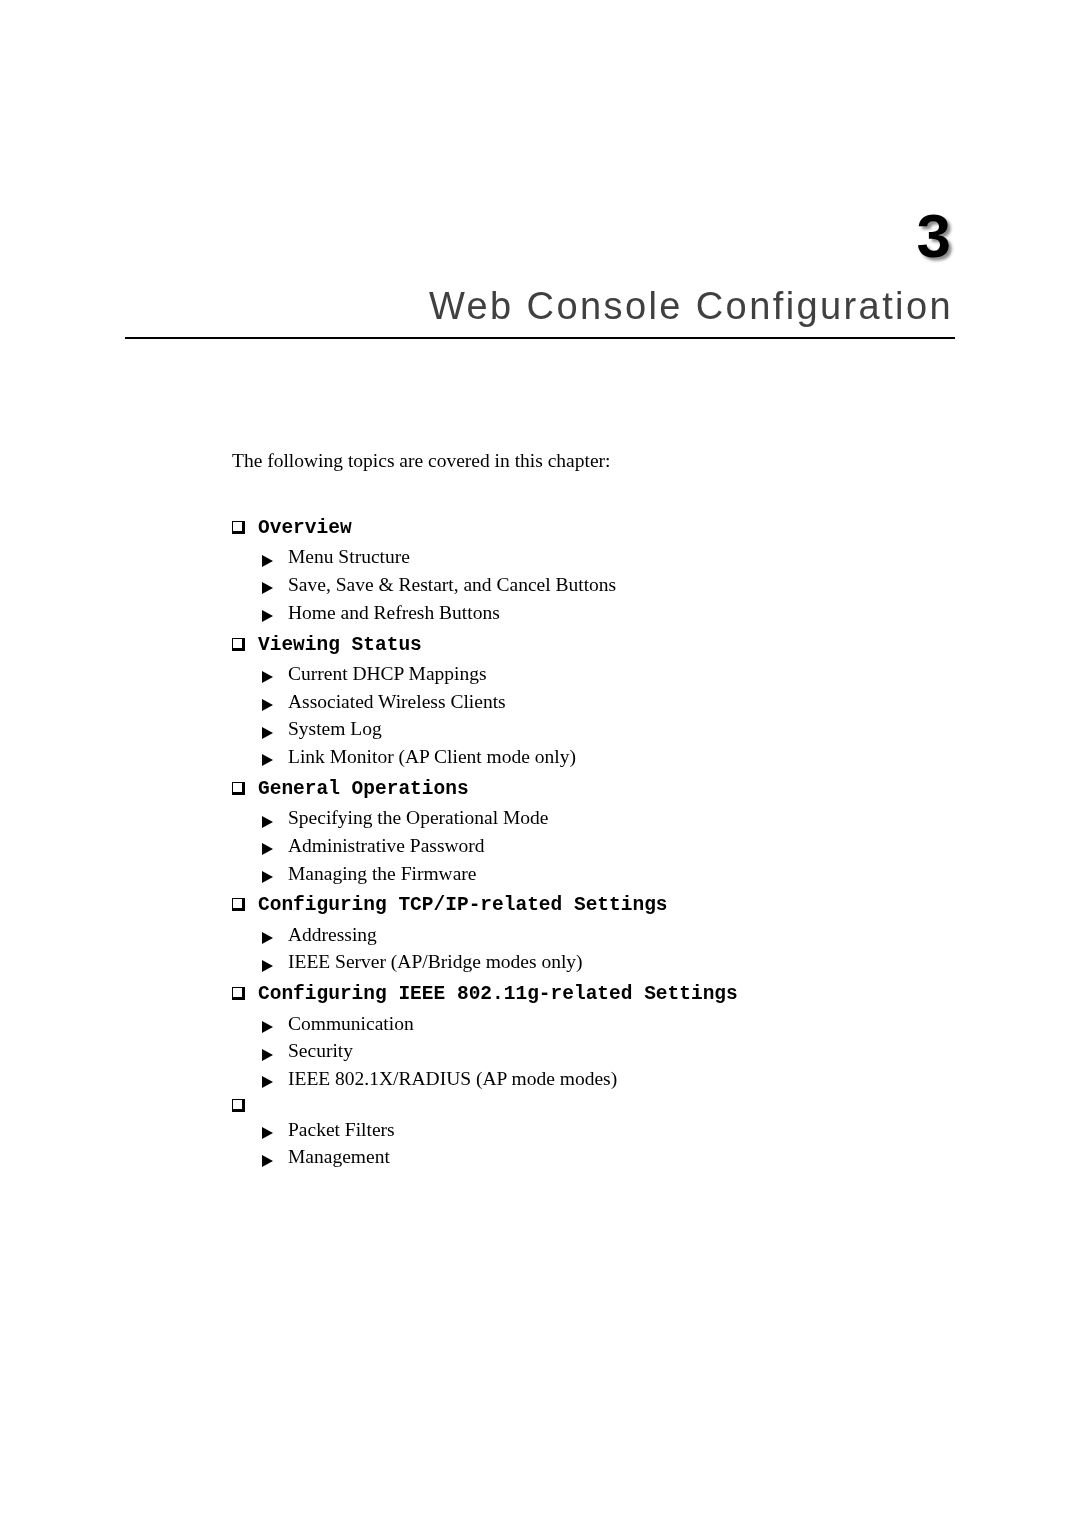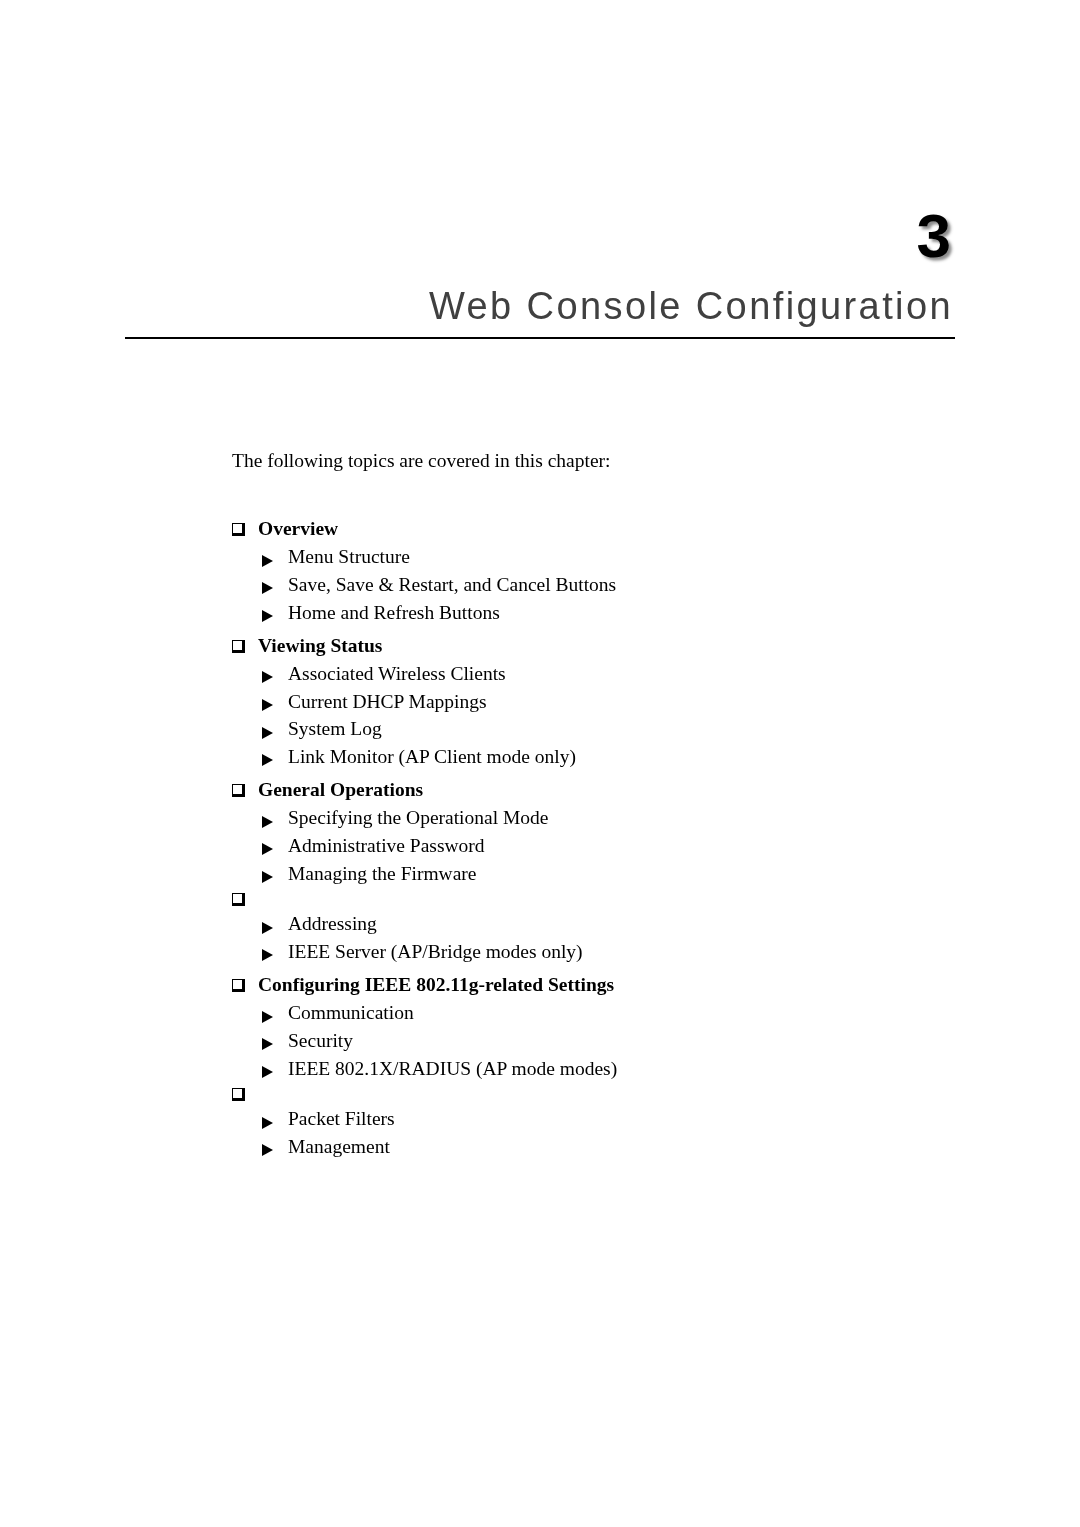--- a/index.html
+++ b/index.html
@@ -111,21 +111,21 @@
     height: 13px;
     border: 1.6px solid #000;
     border-right-width: 3px;
     border-bottom-width: 3px;
     box-sizing: border-box;
     vertical-align: middle;
   }
   .topic-heading .heading-text {
     font-weight: bold;
     font-size: 19.5px;
-    font-family: Liberation Serif, serif;
+    font-family: Liberation Mono, monospace;
     white-space: nowrap;
   }
 
   .subtopic {
     display: flex;
     align-items: baseline;
     margin: 0 0 2px 0;
     padding-left: 30px;
     line-height: 1.32;
   }
@@ -190,28 +190,28 @@
         </div>
       </div>
       <div class="group-gap"></div>
       <div class="topic-group">
         <div class="topic-heading">
           <span class="sq-bullet"><span class="sq-glyph"></span></span>
           <span class="heading-text">Viewing Status</span>
         </div>
         <div class="subtopic">
           <span class="arrow-bullet"><span class="arrow-glyph"></span></span>
+          <span class="sub-text">Current DHCP Mappings</span>
+        </div>
+        <div class="subtopic">
+          <span class="arrow-bullet"><span class="arrow-glyph"></span></span>
           <span class="sub-text">Associated Wireless Clients</span>
         </div>
         <div class="subtopic">
           <span class="arrow-bullet"><span class="arrow-glyph"></span></span>
-          <span class="sub-text">Current DHCP Mappings</span>
-        </div>
-        <div class="subtopic">
-          <span class="arrow-bullet"><span class="arrow-glyph"></span></span>
           <span class="sub-text">System Log</span>
         </div>
         <div class="subtopic">
           <span class="arrow-bullet"><span class="arrow-glyph"></span></span>
           <span class="sub-text">Link Monitor (AP Client mode only)</span>
         </div>
       </div>
       <div class="group-gap"></div>
       <div class="topic-group">
         <div class="topic-heading">
@@ -228,20 +228,21 @@
         </div>
         <div class="subtopic">
           <span class="arrow-bullet"><span class="arrow-glyph"></span></span>
           <span class="sub-text">Managing the Firmware</span>
         </div>
       </div>
       <div class="group-gap"></div>
       <div class="topic-group">
         <div class="topic-heading">
           <span class="sq-bullet"><span class="sq-glyph"></span></span>
+          <span class="heading-text">Configuring TCP/IP-related Settings</span>
         </div>
         <div class="subtopic">
           <span class="arrow-bullet"><span class="arrow-glyph"></span></span>
           <span class="sub-text">Addressing</span>
         </div>
         <div class="subtopic">
           <span class="arrow-bullet"><span class="arrow-glyph"></span></span>
           <span class="sub-text">IEEE Server (AP/Bridge modes only)</span>
         </div>
       </div>

